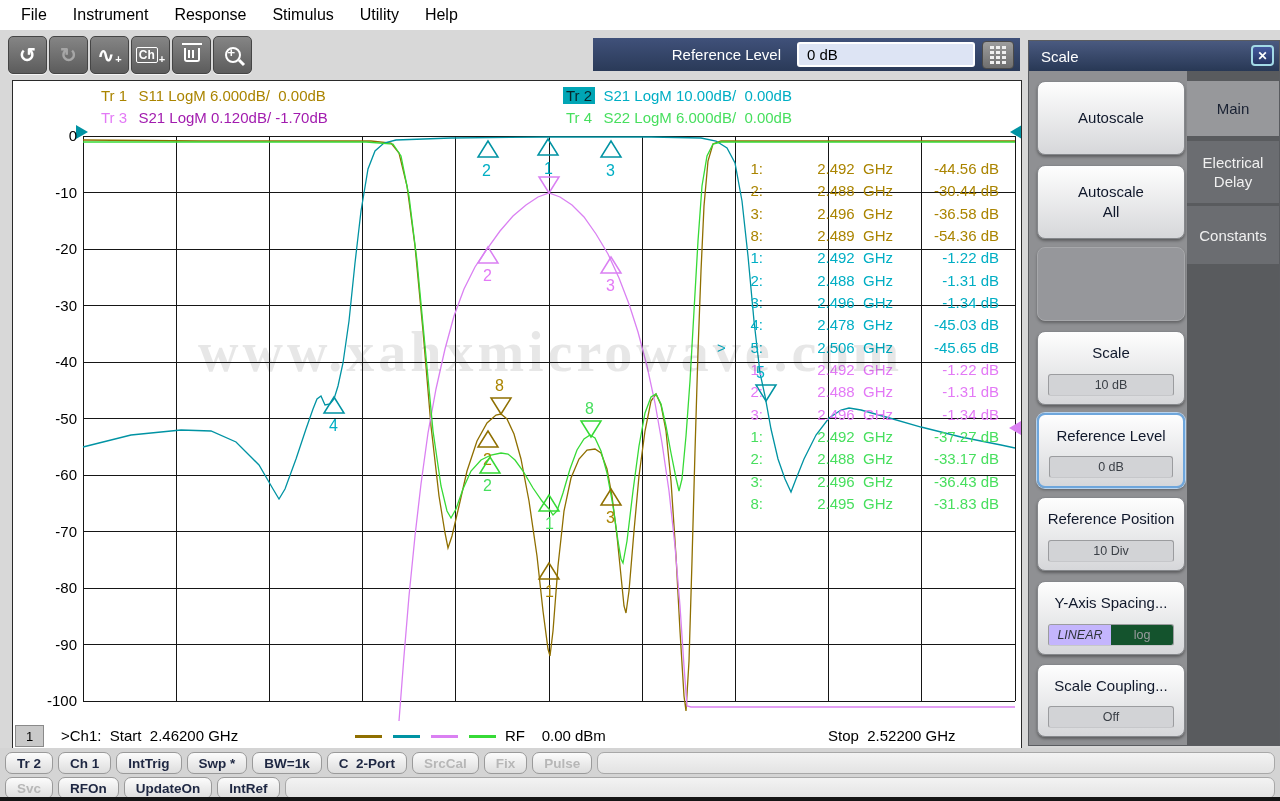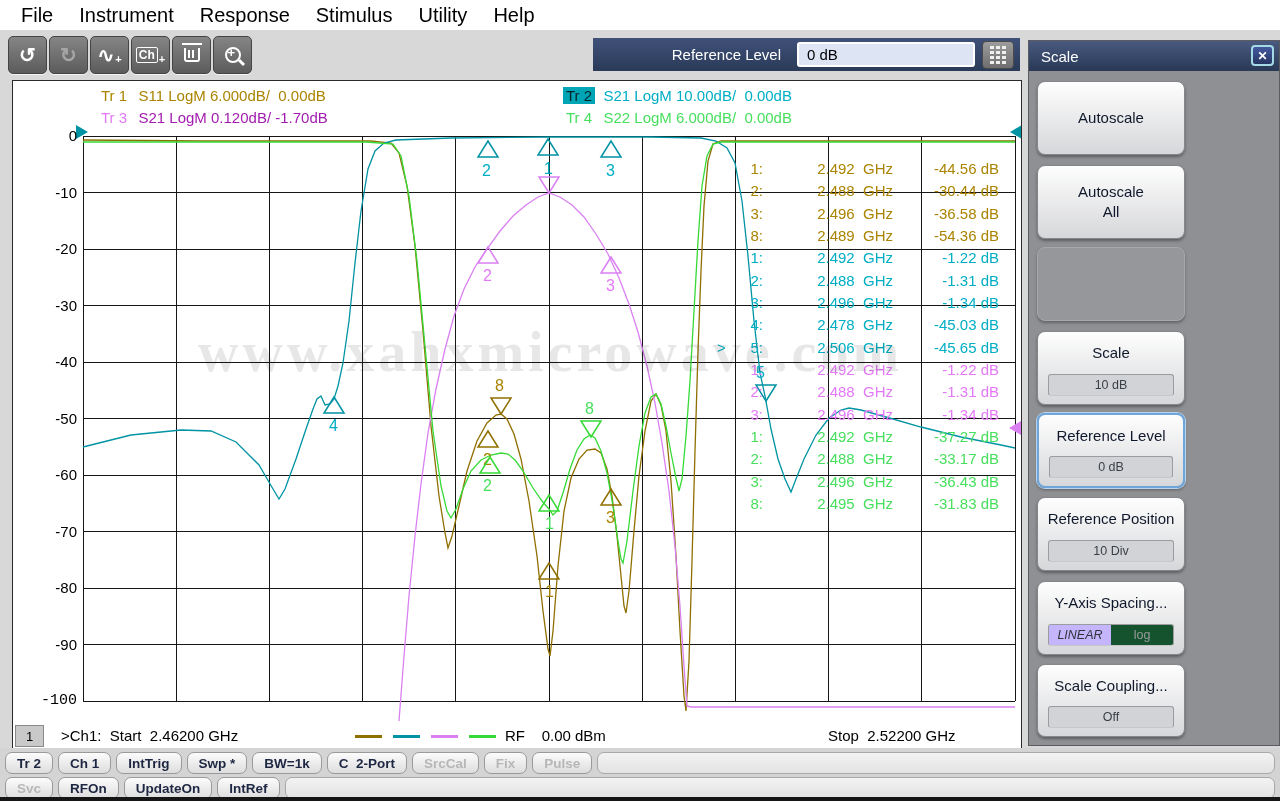--- a/index.html
+++ b/index.html
@@ -1,21 +1,21 @@
 <!DOCTYPE html>
 <html><head>
 <meta charset="utf-8">
 <style>
   html,body{margin:0;padding:0;}
   body{width:1280px;height:801px;position:relative;overflow:hidden;background:#d8d8d8;
        font-family:"Liberation Sans",sans-serif;-webkit-font-smoothing:antialiased;}
   
   .menu-bar{position:absolute;left:0;top:0;width:100%;height:30px;background:#ffffff;
             display:flex;align-items:center;padding-left:8px;box-sizing:border-box;}
-  .menu-item{padding:0 13px;font-size:20px;color:#000;cursor:default;}
+  .menu-item{padding:0 13px;font-size:16px;color:#000;cursor:default;}
   
   .toolbar{position:absolute;left:0;top:30px;width:100%;height:48px;}
   .tbtn{position:absolute;top:6px;width:37px;height:36px;border-radius:5px;
         background:linear-gradient(#858585,#5c5c5c);border:1px solid #454545;
         box-shadow:0 1px 0 rgba(255,255,255,.7);color:#fff;display:flex;
         align-items:center;justify-content:center;font-size:20px;font-weight:bold;}
   .tbtn.disabled{color:#a6a6a6;}
   .tbtn .plus{font-size:11px;margin-left:1px;margin-top:8px;}
   .tbtn .smalltxt{font-size:12px;border:1px solid #fff;padding:0 2px;border-radius:2px;}
   .icon-trash{width:12px;height:12px;border:2px solid #fff;border-top:none;
@@ -223,21 +223,21 @@
       <div class="ylab" style="left: 2px; top: 46px;">0</div>
       <div class="ylab" style="left: 2px; top: 102.5px;">-10</div>
       <div class="ylab" style="left: 2px; top: 159px;">-20</div>
       <div class="ylab" style="left: 2px; top: 215.5px;">-30</div>
       <div class="ylab" style="left: 2px; top: 272px;">-40</div>
       <div class="ylab" style="left: 2px; top: 328.5px;">-50</div>
       <div class="ylab" style="left: 2px; top: 385px;">-60</div>
       <div class="ylab" style="left: 2px; top: 441.5px;">-70</div>
       <div class="ylab" style="left: 2px; top: 498px;">-80</div>
       <div class="ylab" style="left: 2px; top: 554.5px;">-90</div>
-      <div class="ylab" style="left: 2px; top: 611px; font-family: Liberation Mono, monospace;">-100</div>
+      <div class="ylab" style="left: 2px; top: 611px;">-100</div>
     </div>
   <div id="mtable-holder">
       <div class="mrow" style="left: 720px; top: 78px; color: rgb(170, 132, 0);"><span class="mn">1:</span><span class="mf">2.492  GHz</span><span class="mv">-44.56 dB</span></div>
       <div class="mrow" style="left: 720px; top: 100.33px; color: rgb(170, 132, 0);"><span class="mn">2:</span><span class="mf">2.488  GHz</span><span class="mv">-30.44 dB</span></div>
       <div class="mrow" style="left: 720px; top: 122.66px; color: rgb(170, 132, 0);"><span class="mn">3:</span><span class="mf">2.496  GHz</span><span class="mv">-36.58 dB</span></div>
       <div class="mrow" style="left: 720px; top: 144.99px; color: rgb(170, 132, 0);"><span class="mn">8:</span><span class="mf">2.489  GHz</span><span class="mv">-54.36 dB</span></div>
       <div class="mrow" style="left: 720px; top: 167.32px; color: rgb(0, 174, 196);"><span class="mn">1:</span><span class="mf">2.492  GHz</span><span class="mv">-1.22 dB</span></div>
       <div class="mrow" style="left: 720px; top: 189.65px; color: rgb(0, 174, 196);"><span class="mn">2:</span><span class="mf">2.488  GHz</span><span class="mv">-1.31 dB</span></div>
       <div class="mrow" style="left: 720px; top: 211.98px; color: rgb(0, 174, 196);"><span class="mn">3:</span><span class="mf">2.496  GHz</span><span class="mv">-1.34 dB</span></div>
       <div class="mrow" style="left: 720px; top: 234.31px; color: rgb(0, 174, 196);"><span class="mn">4:</span><span class="mf">2.478  GHz</span><span class="mv">-45.03 dB</span></div>
@@ -262,20 +262,26 @@
   <div class="chan" style="left:815px;top:646px">Stop  2.52200 GHz</div>
 </div>
 
 <div class="wm">www.xahxmicrowave.com</div>
 
 <div class="panel">
   <div class="panel-title">
     <span>Scale</span>
     <div class="close-x">✕</div>
   </div>
+  <div class="tabs-col">
+      <div class="tab on" style="top: 10px; height: 55px;">Main</div>
+      <div class="tab off" style="top: 70px; height: 62px;">Electrical
+Delay</div>
+      <div class="tab off" style="top: 135px; height: 58px;">Constants</div>
+    </div>
   <div id="pbtn-holder">
       <div class="pbtn" style="top: 40px; height: 74px;">
         <div class="lbl">Autoscale</div>
       </div>
       <div class="pbtn" style="top: 124px; height: 74px;">
         <div class="lbl">Autoscale
 All</div>
       </div>
       <div class="pbtn blank" style="top: 206px; height: 74px;"></div>
       <div class="pbtn hasval" style="top: 290px; height: 74px;">

